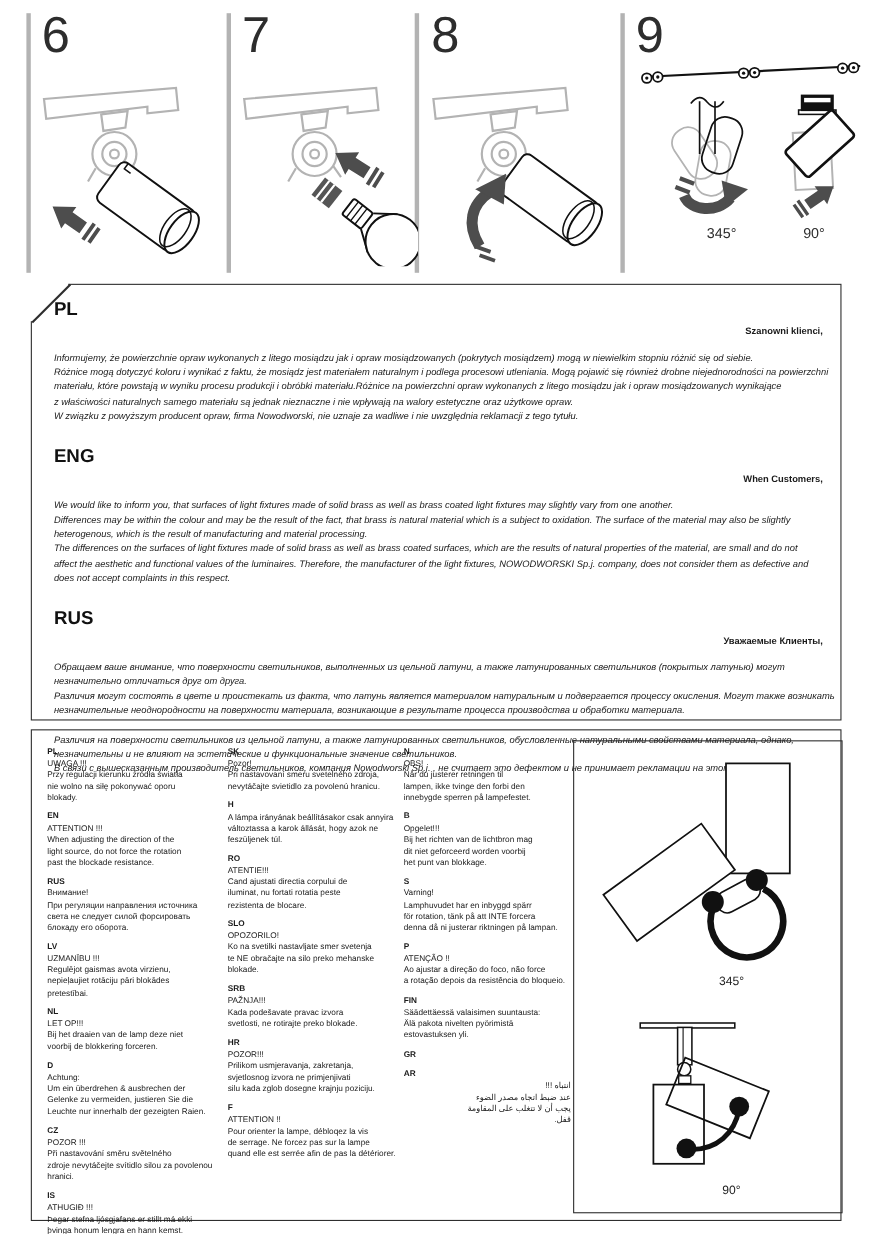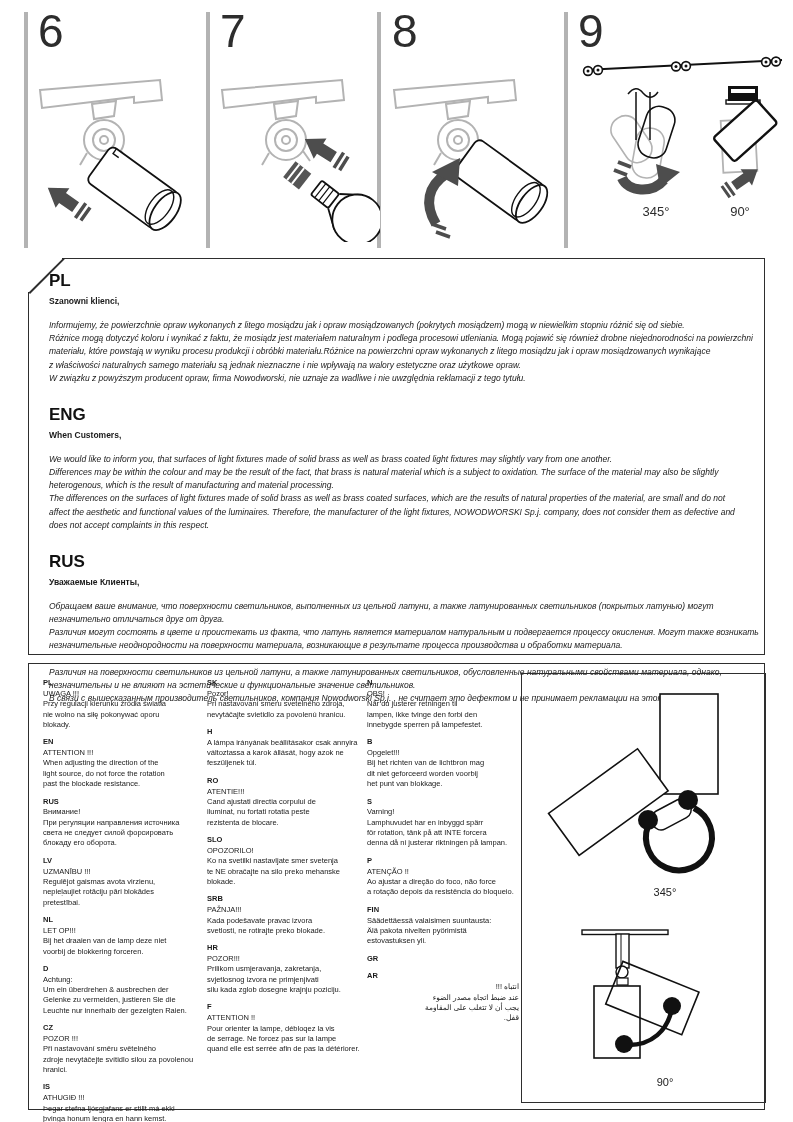--- a/index.html
+++ b/index.html
@@ -11,21 +11,21 @@
   .step-art{position:absolute;}
   .deg-label{position:absolute;font-size:13px;color:#2d2d2d;width:60px;text-align:center;}
   
   .notice-box{position:absolute;left:28px;top:258px;width:737px;height:397px;
               border:1.5px solid #2e2e2e;box-sizing:border-box;}
   .notice-box .corner-cover{position:absolute;top:-2px;left:-2px;width:35px;height:35px;background:#fff;}
   .notice-box .corner-line{position:absolute;top:16px;left:-7px;width:49px;height:1.6px;background:#2e2e2e;
                            transform:rotate(-45deg);}
   .notice-inner{position:absolute;left:20px;top:12px;right:16px;}
   .lang-header{font-size:17px;font-weight:700;color:#111;margin:0 0 5px 0;}
-  .salutation{font-size:8.5px;font-weight:700;margin:0 0 13px 0;}
+  .salutation{font-size:8.5px;font-weight:700;margin:0 0 13px 0;text-align:right;}
   .notice-para{font-size:8.5px;line-height:1.55;white-space:pre;margin:0;font-style:italic;}
   .notice-section{margin-bottom:20px;}
   
   .warn-box{position:absolute;left:28px;top:663px;width:737px;height:447px;
             border:1.5px solid #2e2e2e;box-sizing:border-box;}
   .warn-col{position:absolute;top:14px;}
   .warn-col.c1{left:14px;width:162px;}
   .warn-col.c2{left:178px;width:158px;}
   .warn-col.c3{left:338px;width:152px;}
   .warning-entry{margin-bottom:7px;}

